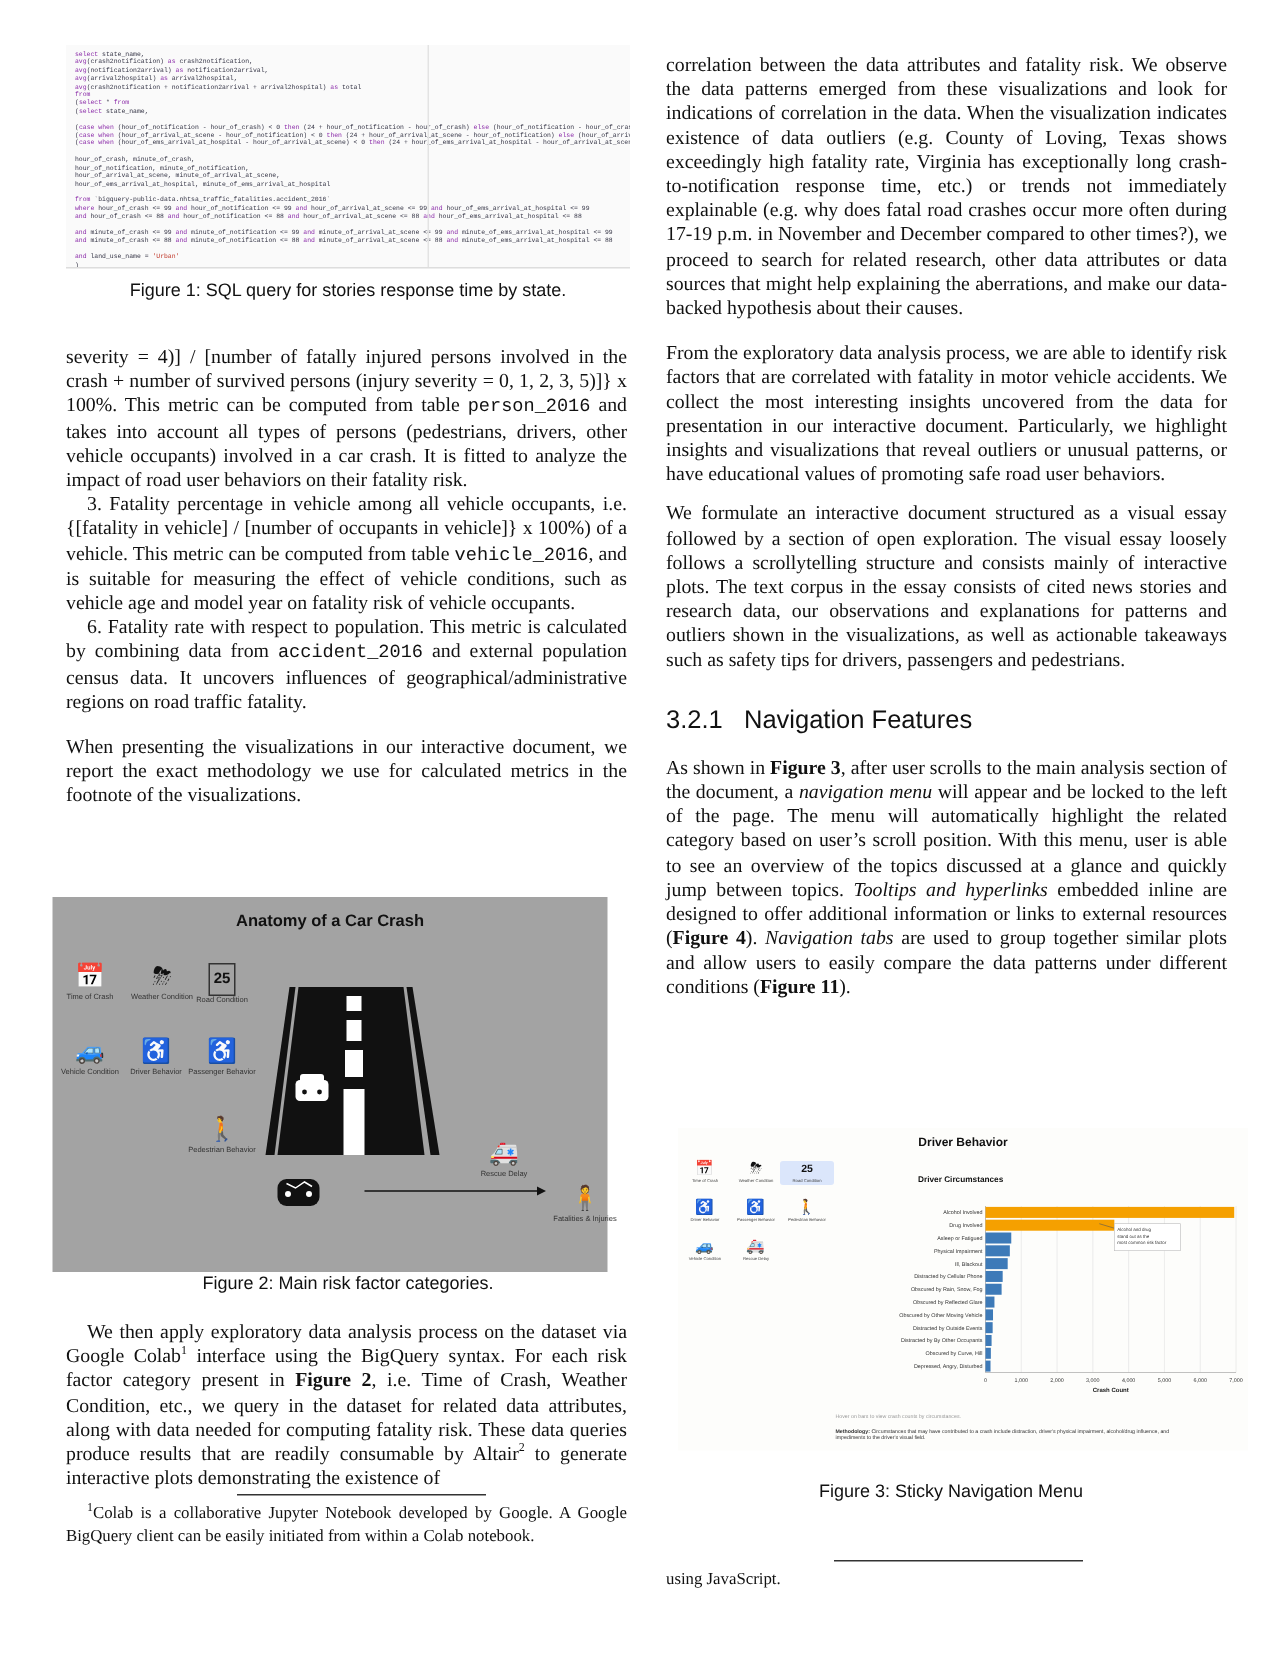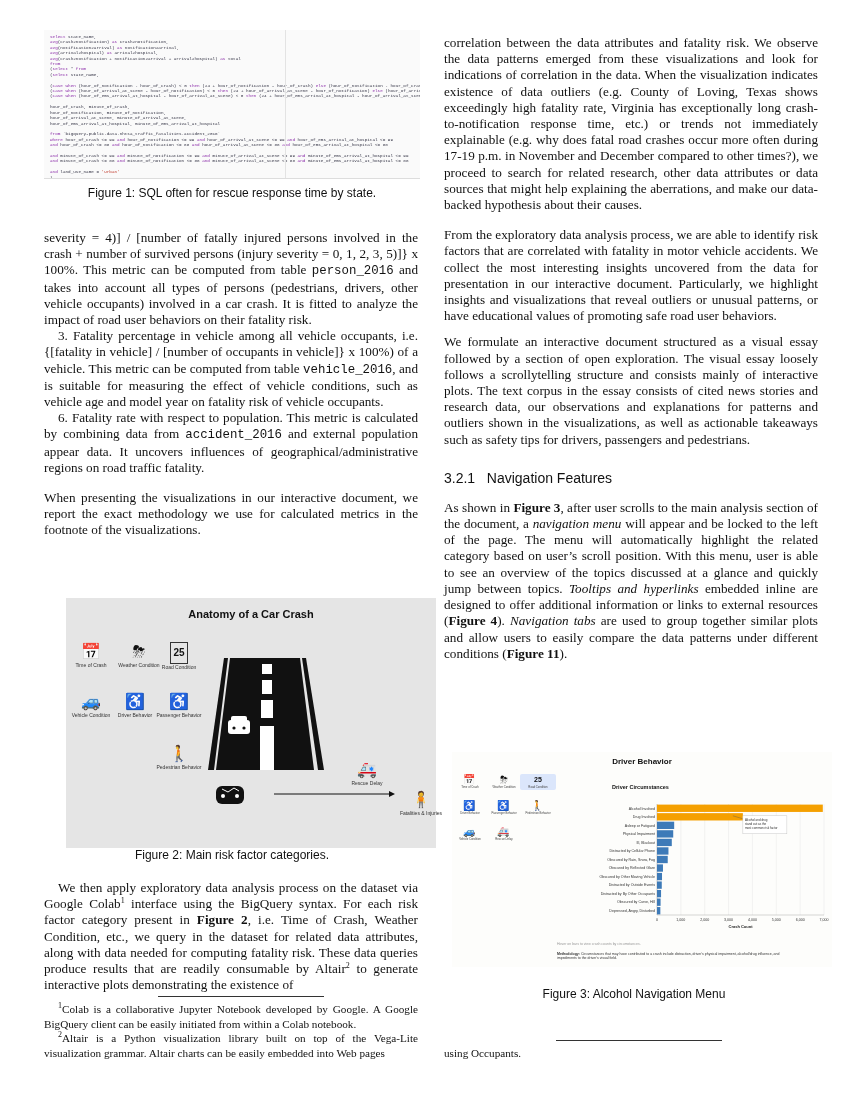--- a/index.html
+++ b/index.html
@@ -5,33 +5,33 @@
   html, body { margin: 0; padding: 0; background: #fff; }
   body { width: 858px; height: 1118px; position: relative; overflow: hidden; font-family: "Liberation Serif", "DejaVu Serif", serif; color: #111; }
   .col { position: absolute; top: 0; width: 374px; }
   .col-left { left: 44px; }
   .col-right { left: 444px; }
   p, .para { margin: 0; font-size: 13.2px; line-height: 16.2px; text-align: justify; hyphens: auto; }
   .indent { text-indent: 14px; }
   .mono { font-family: "Liberation Mono", "DejaVu Sans Mono", monospace; font-size: 12.4px; }
   .caption { font-family: "Liberation Sans", "DejaVu Sans", sans-serif; font-size: 12px; text-align: center; }
   .h3 { font-family: "Liberation Sans", "DejaVu Sans", sans-serif; font-weight: bold; font-size: 14px; }
-  .h4 { font-family: "Liberation Sans", "DejaVu Sans", sans-serif; font-size: 14px; }
+  .h4 { font-family: "Liberation Sans", "DejaVu Sans", sans-serif; font-size: 17px; }
   .h-serif { font-family: "Liberation Serif", serif; font-weight: bold; font-size: 13.5px; }
   .abs { position: absolute; }
 
   
   .sql { position: absolute; left: 44px; top: 30px; width: 376px; height: 148px; background: #fafafa; border-bottom: 1px solid #ddd; overflow: hidden; }
   .sql pre { margin: 0; padding: 4px 6px; font-family: "Liberation Mono", monospace; font-size: 4.3px; line-height: 5.4px; color: #334; white-space: pre; }
   .sql .kw { color: #8a2aa8; }
   .sql .str { color: #c0392b; }
   .sql .vline { position: absolute; left: 241px; top: 0; bottom: 0; width: 1px; background: #e3e3e3; }
 
   
-  .fig2 { position: absolute; left: 66px; top: 598px; width: 370px; height: 250px; background: #e5e5e5; }
+  .fig2 { position: absolute; left: 35px; top: 598px; width: 370px; height: 250px; background: #a3a3a3; }
   .fig2 .title { position: absolute; left: 0; right: 0; top: 10px; text-align: center; font-family: "Liberation Sans", sans-serif; font-weight: bold; font-size: 11px; }
   .ico { position: absolute; width: 50px; text-align: center; font-family: "Liberation Sans", sans-serif; font-size: 5px; line-height: 6px; color: #333; }
   .ico .g { display: block; font-size: 16px; line-height: 20px; color: #111; height: 20px; }
   .road { position: absolute; }
 
   
   .fig3 { position: absolute; left: 452px; top: 752px; width: 380px; height: 215px; background: #fdfdfb; }
   .fig3 .t1 { position: absolute; left: 0; right: 0; top: 5px; text-align: center; font-family: "Liberation Sans", sans-serif; font-weight: bold; font-size: 8px; }
   .fig3 .t2 { position: absolute; left: 160px; top: 32px; font-family: "Liberation Sans", sans-serif; font-weight: bold; font-size: 5.5px; }
   .nav-ico { position: absolute; width: 36px; text-align: center; font-family: "Liberation Sans", sans-serif; font-size: 2.8px; line-height: 3.5px; color: #444; }
@@ -72,26 +72,26 @@
 
 <span class="kw">and</span> minute_of_crash &lt;= 99 <span class="kw">and</span> minute_of_notification &lt;= 99 <span class="kw">and</span> minute_of_arrival_at_scene &lt;= 99 <span class="kw">and</span> minute_of_ems_arrival_at_hospital &lt;= 99
 <span class="kw">and</span> minute_of_crash &lt;= 88 <span class="kw">and</span> minute_of_notification &lt;= 88 <span class="kw">and</span> minute_of_arrival_at_scene &lt;= 88 <span class="kw">and</span> minute_of_ems_arrival_at_hospital &lt;= 88
 
 <span class="kw">and</span> land_use_name = <span class="str">'Urban'</span>
 )
 
  crash2notification &gt; 0  crash2notification &lt; 1000)
   state_name</pre>
 </div>
-<div class="abs caption" style="left:44px; top:186px; width:376px;">Figure 1: SQL often for rescue response time by state.</div>
+<div class="abs caption" style="left:44px; top:186px; width:376px;">Figure 1: SQL query for stories response time by state.</div>
 
 <div class="col col-left" style="top:230px;">
   <p><span>severity = 4)] / [number of fatally injured persons involved in the crash + number of survived persons (injury severity = 0, 1, 2, 3, 5)]} x 100%. This metric can be computed from table </span><span class="mono">person_2016</span><span> and takes into account all types of persons (pedestrians, drivers, other vehicle occupants) involved in a car crash. It is fitted to analyze the impact of road user behaviors on their fatality risk.</span></p>
   <p class="indent"><span>3. Fatality percentage in vehicle among all vehicle occupants, i.e.{[fatality in vehicle] / [number of occupants in vehicle]} x 100%) of a vehicle. This metric can be computed from table </span><span class="mono">vehicle_2016</span><span>, and is suitable for measuring the effect of vehicle conditions, such as vehicle age and model year on fatality risk of vehicle occupants.</span></p>
-  <p class="indent"><span>6. Fatality rate with respect to population. This metric is calculated by combining data from </span><span class="mono">accident_2016</span><span> and external population appear data. It uncovers influences of geographical/administrative regions on road traffic fatality.</span></p>
+  <p class="indent"><span>6. Fatality rate with respect to population. This metric is calculated by combining data from </span><span class="mono">accident_2016</span><span> and external population census data. It uncovers influences of geographical/administrative regions on road traffic fatality.</span></p>
   <p style="margin-top:14px;">When presenting the visualizations in our interactive document, we report the exact methodology we use for calculated metrics in the footnote of the visualizations.</p>
 </div>
 
 <div class="fig2">
   <div class="title">Anatomy of a Car Crash</div>
 
   <div class="ico" style="left:0; top:44px;"><span class="g">📅</span><span>Time of Crash</span></div>
   <div class="ico" style="left:48px; top:44px;"><span class="g">⛈</span><span>Weather Condition</span></div>
   <div class="ico" style="left:88px; top:44px;"><span class="g" style="font-family:'Liberation Sans',sans-serif;font-weight:bold;font-size:10px;border:1px solid #333;width:16px;margin:0 auto;">25</span><span>Road Condition</span></div>
   <div class="ico" style="left:0; top:94px;"><span class="g">🚙</span><span>Vehicle Condition</span></div>
@@ -128,21 +128,20 @@
   </svg>
 </div>
 <div class="abs caption" style="left:44px; top:848px; width:376px;">Figure 2: Main risk factor categories.</div>
 
 <div class="col col-left" style="top:880px;">
   <p class="indent"><span>We then apply exploratory data analysis process on the dataset via Google Colab</span><sup>1</sup><span> interface using the BigQuery syntax. For each risk factor category present in </span><b>Figure 2</b><span>, i.e. Time of Crash, Weather Condition, etc., we query in the dataset for related data attributes, along with data needed for computing fatality risk. These data queries produce results that are readily consumable by Altair</span><sup>2</sup><span> to generate interactive plots demonstrating the existence of</span></p>
 </div>
 <div class="footrule" style="left:158px; top:996px; width:166px;"></div>
 <div class="col col-left" style="top:1002px;">
   <p class="indent" style="font-size:11.2px; line-height:14.5px;"><sup>1</sup><span>Colab is a collaborative Jupyter Notebook developed by Google. A Google BigQuery client can be easily initiated from within a Colab notebook.</span></p>
-  <p class="indent" style="font-size:11.2px; line-height:14.5px;"><sup>2</sup><span>Altair is a Python visualization library built on top of the Vega-Lite visualization grammar. Altair charts can be easily embedded into Web pages</span></p>
 </div>
 
 <div class="col col-right" style="top:35px;">
   <p>correlation between the data attributes and fatality risk. We observe the data patterns emerged from these visualizations and look for indications of correlation in the data. When the visualization indicates existence of data outliers (e.g. County of Loving, Texas shows exceedingly high fatality rate, Virginia has exceptionally long crash-to-notification response time, etc.) or trends not immediately explainable (e.g. why does fatal road crashes occur more often during 17-19 p.m. in November and December compared to other times?), we proceed to search for related research, other data attributes or data sources that might help explaining the aberrations, and make our data-backed hypothesis about their causes.</p>
   <p style="margin-top:14px;">From the exploratory data analysis process, we are able to identify risk factors that are correlated with fatality in motor vehicle accidents. We collect the most interesting insights uncovered from the data for presentation in our interactive document. Particularly, we highlight insights and visualizations that reveal outliers or unusual patterns, or have educational values of promoting safe road user behaviors.</p>
   <p style="margin-top:10px;">We formulate an interactive document structured as a visual essay followed by a section of open exploration. The visual essay loosely follows a scrollytelling structure and consists mainly of interactive plots. The text corpus in the essay consists of cited news stories and research data, our observations and explanations for patterns and outliers shown in the visualizations, as well as actionable takeaways such as safety tips for drivers, passengers and pedestrians.</p>
   <div class="h4" style="margin-top:22px;"><span>3.2.1</span>&nbsp;&nbsp;&nbsp;<span>Navigation Features</span></div>
   <p style="margin-top:14px;"><span>As shown in </span><b>Figure 3</b><span>, after user scrolls to the main analysis section of the document, a </span><i>navigation menu</i><span> will appear and be locked to the left of the page. The menu will automatically highlight the related category based on user’s scroll position. With this menu, user is able to see an overview of the topics discussed at a glance and quickly jump between topics. </span><i>Tooltips and hyperlinks</i><span> embedded inline are designed to offer additional information or links to external resources (</span><b>Figure 4</b><span>). </span><i>Navigation tabs</i><span> are used to group together similar plots and allow users to easily compare the data patterns under different conditions (</span><b>Figure 11</b><span>).</span></p>
 </div>
 
@@ -207,16 +206,16 @@
       <text x="103" y="110.03076923076922" font-size="3.6" text-anchor="end" fill="#333" font-family="Liberation Sans, sans-serif">Depressed, Angry, Disturbed</text>
       <line x1="180.88571428571427" y1="13.807692307692307" x2="190.88571428571427" y2="16.807692307692307" stroke="#555" stroke-width="0.4"></line>
       <rect x="190.88571428571427" y="13.807692307692307" width="44" height="18" fill="#fff" stroke="#bbb" stroke-width="0.4"></rect>
       <text x="192.88571428571427" y="18.807692307692307" font-size="3" fill="#333" font-family="Liberation Sans, sans-serif">Alcohol and drug</text>
       <text x="192.88571428571427" y="23.007692307692306" font-size="3" fill="#333" font-family="Liberation Sans, sans-serif">stand out as the</text>
       <text x="192.88571428571427" y="27.207692307692305" font-size="3" fill="#333" font-family="Liberation Sans, sans-serif">most common risk factor</text>
     </svg>
   <div class="hint">Hover on bars to view crash counts by circumstances.</div>
   <div class="method"><b>Methodology:</b><span> Circumstances that may have contributed to a crash include distraction, driver's physical impairment, alcohol/drug influence, and impediments to the driver's visual field.</span></div>
 </div>
-<div class="abs caption" style="left:444px; top:987px; width:380px;">Figure 3: Alcohol Navigation Menu</div>
+<div class="abs caption" style="left:444px; top:987px; width:380px;">Figure 3: Sticky Navigation Menu</div>
 
 <div class="footrule" style="left:556px; top:1040px; width:166px;"></div>
-<div class="abs para" style="left:444px; top:1045px; font-size:11.2px;">using Occupants.</div>
+<div class="abs para" style="left:444px; top:1045px; font-size:11.2px;">using JavaScript.</div>
 
 </body></html>

